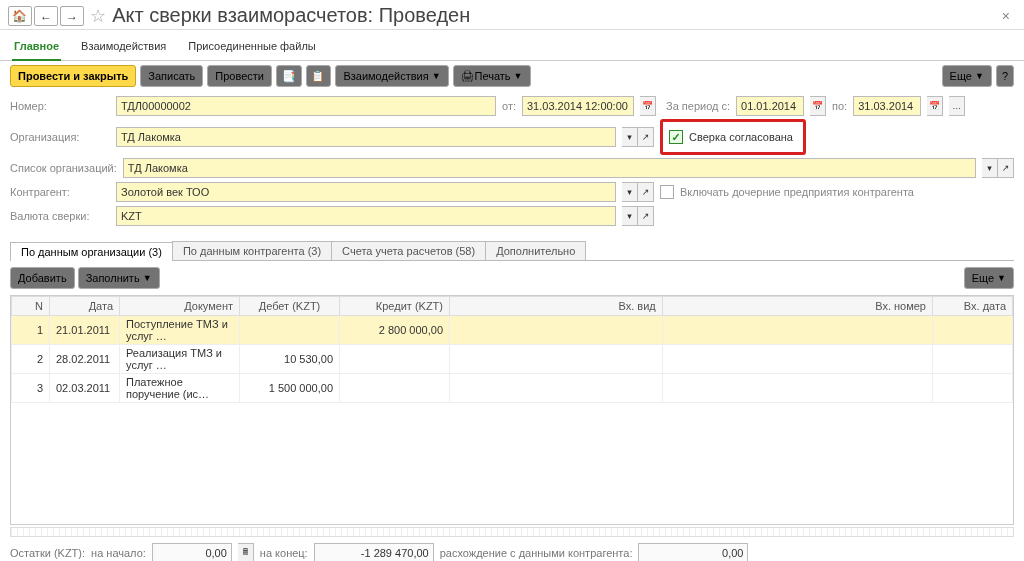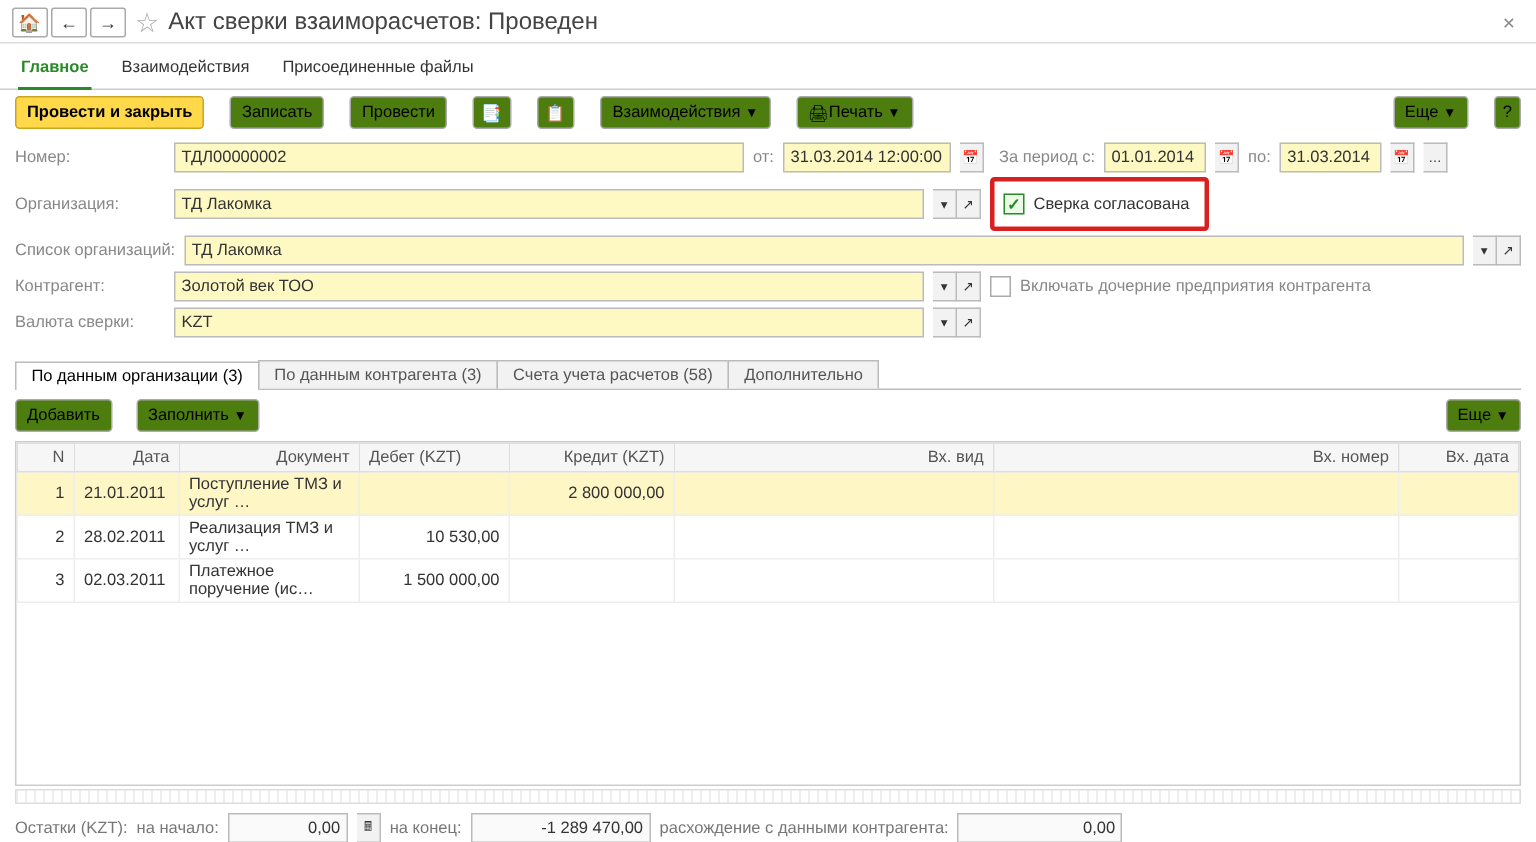--- a/index.html
+++ b/index.html
@@ -21,21 +21,21 @@
     background: #fff;
     border: 1px solid #aaa;
     border-radius: 2px;
     display: inline-flex;
     align-items: center; justify-content: center;
     margin-right: 2px;
     font-size: 12px;
     cursor: pointer;
   }
   .star-icon { color: #aaa; font-size: 18px; margin: 0 6px 0 4px; }
-  .title { font-size: 16px; color: #444; flex: 1; }
+  .title { font-size: 20px; color: #444; flex: 1; }
   .close-x { font-size: 14px; color: #888; cursor: pointer; padding: 0 6px; }
   .tabs {
     display: flex; gap: 18px;
     padding: 6px 12px 0 12px;
     border-bottom: 1px solid #ccc;
   }
   .tab {
     padding: 4px 2px 8px 2px;
     color: #333;
     cursor: pointer;
@@ -46,28 +46,28 @@
     font-weight: bold;
   }
   .tab.active::after {
     content: "";
     position: absolute;
     left: 0; right: 0; bottom: -1px;
     height: 2px; background: #2a8a2a;
   }
   .toolbar {
     display: flex; align-items: center;
-    gap: 17px;
+    gap: 4px;
     padding: 4px 10px;
   }
   .btn {
     height: 22px;
     border: 1px solid #aaa;
     border-radius: 3px;
-    background: #4d7c0f;
+    background: #737373;
     padding: 0 7px;
     font-size: 11px;
     cursor: pointer;
     display: inline-flex;
     align-items: center;
   }
   .btn.primary {
     background: #ffd94a;
     border-color: #caa520;
     font-weight: bold;
@@ -138,21 +138,21 @@
   }
   .subtab.active {
     background: #fff;
     color: #000;
     font-weight: normal;
     position: relative;
     top: 1px;
   }
   .subtoolbar {
     display: flex; align-items: center;
-    gap: 16px;
+    gap: 3px;
     padding: 6px 10px;
   }
   .table-wrap {
     margin: 0 10px;
     border: 1px solid #ccc;
     height: 230px;
     overflow: auto;
     background: #fff;
   }
   table { width: 100%; border-collapse: collapse; }
@@ -307,21 +307,21 @@
     </button>
 </div>
 
 <div class="table-wrap">
   <table>
     <thead>
       <tr>
         <th class="num-col">N</th>
         <th style="width:70px">Дата</th>
         <th style="width:120px">Документ</th>
-        <th style="width:100px;text-align:left">Дебет (KZT)</th>
+        <th style="width:100px;text-align:center">Дебет (KZT)</th>
         <th style="width:110px;text-align:right">Кредит (KZT)</th>
         <th>Вх. вид</th>
         <th>Вх. номер</th>
         <th style="width:80px">Вх. дата</th>
       </tr>
     </thead>
     <tbody id="tbody">
         <tr class="selected">
           <td class="num-col">1</td>
           <td>21.01.2011</td>

